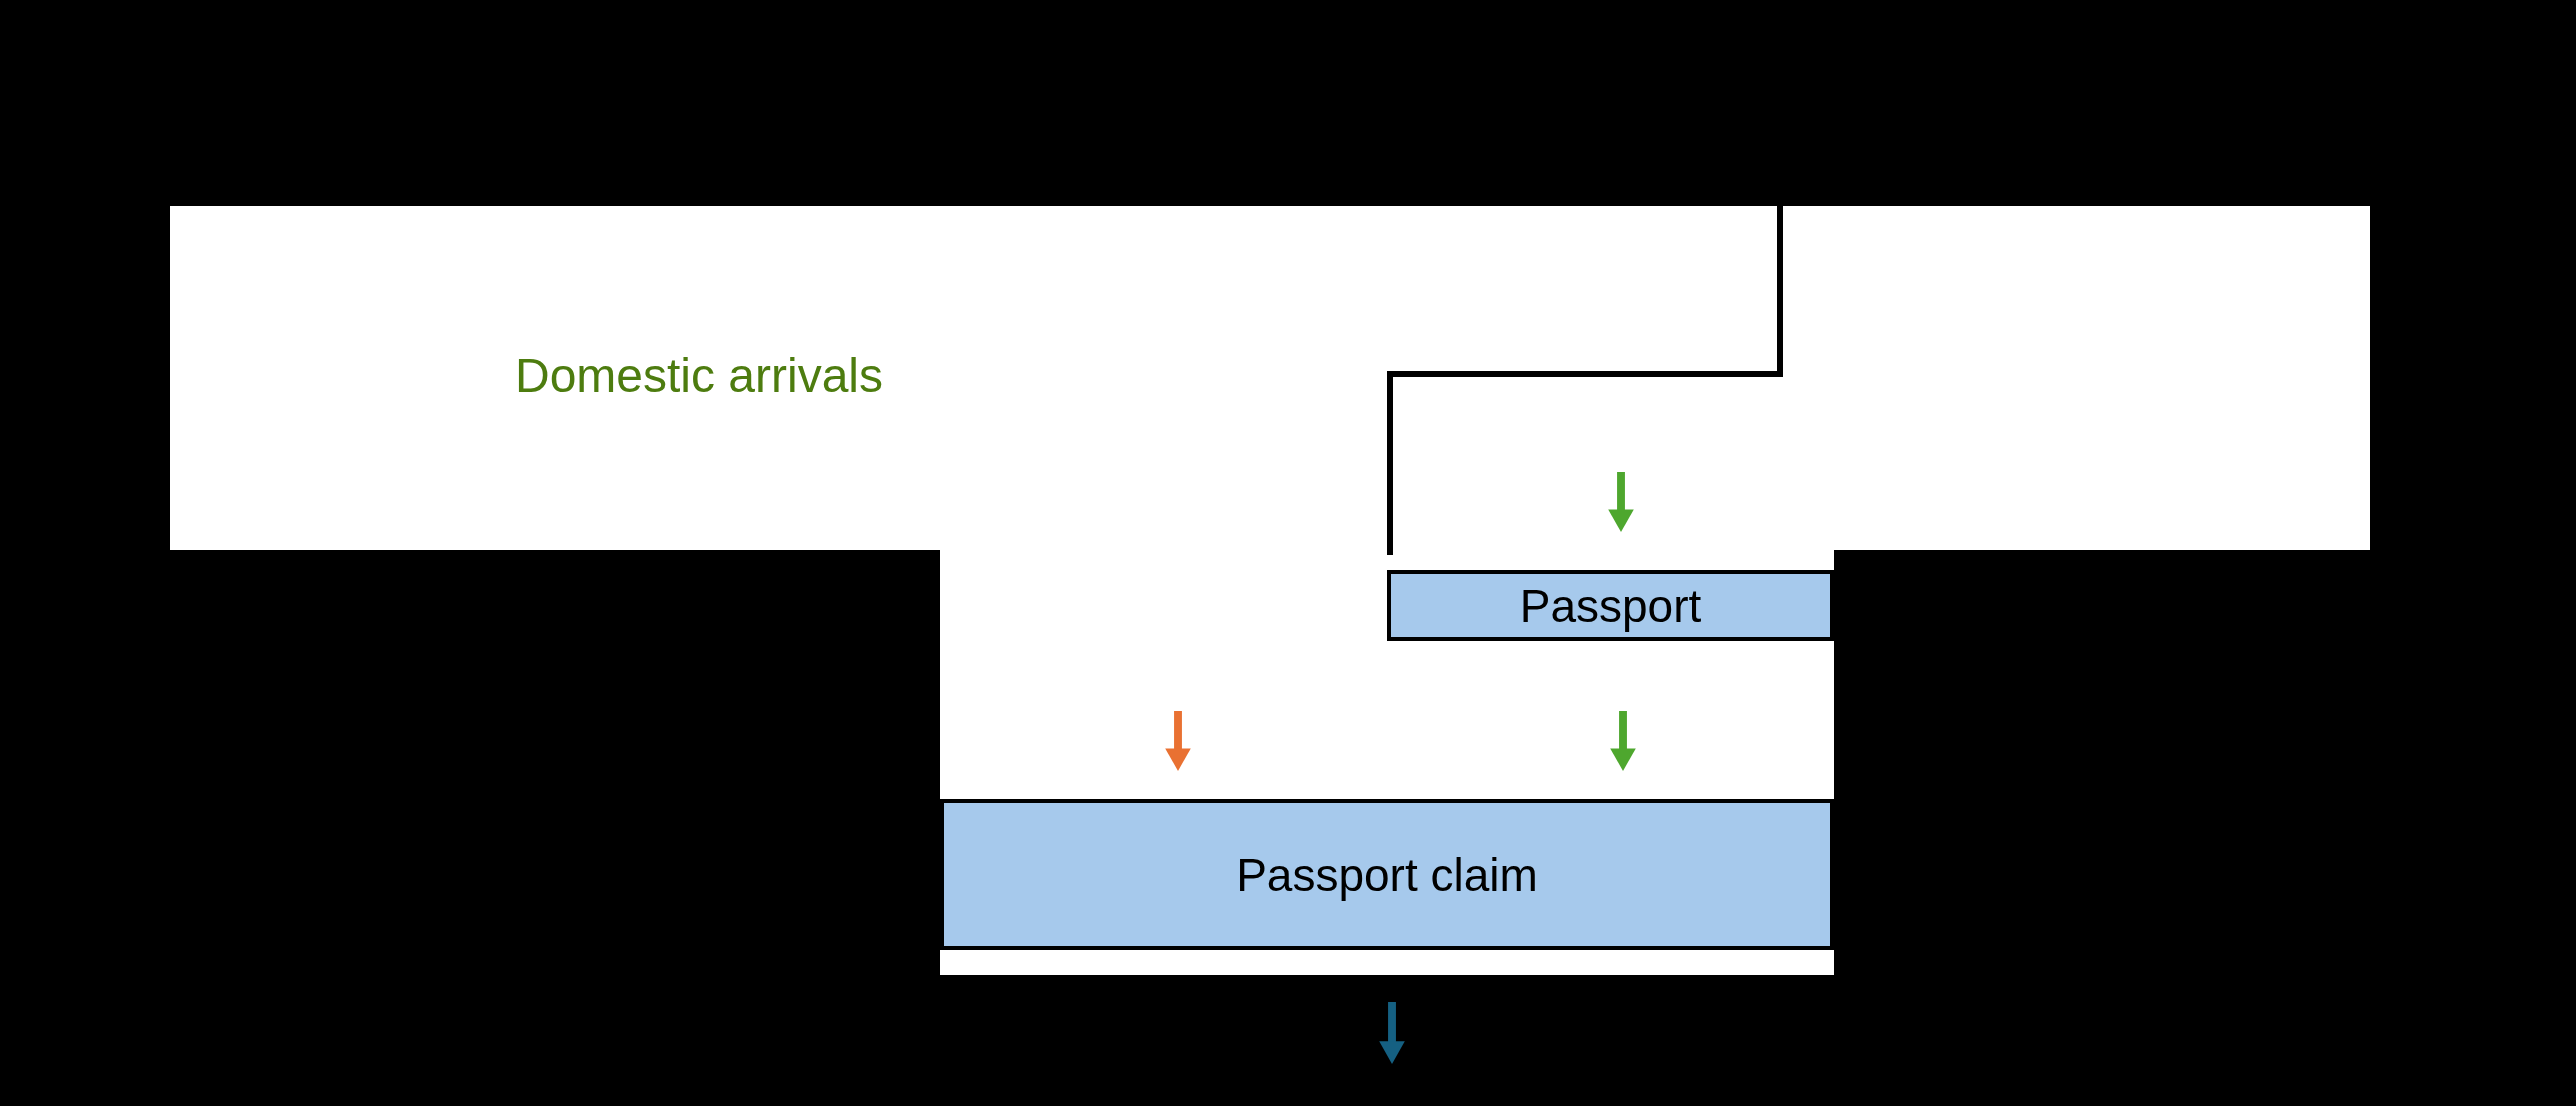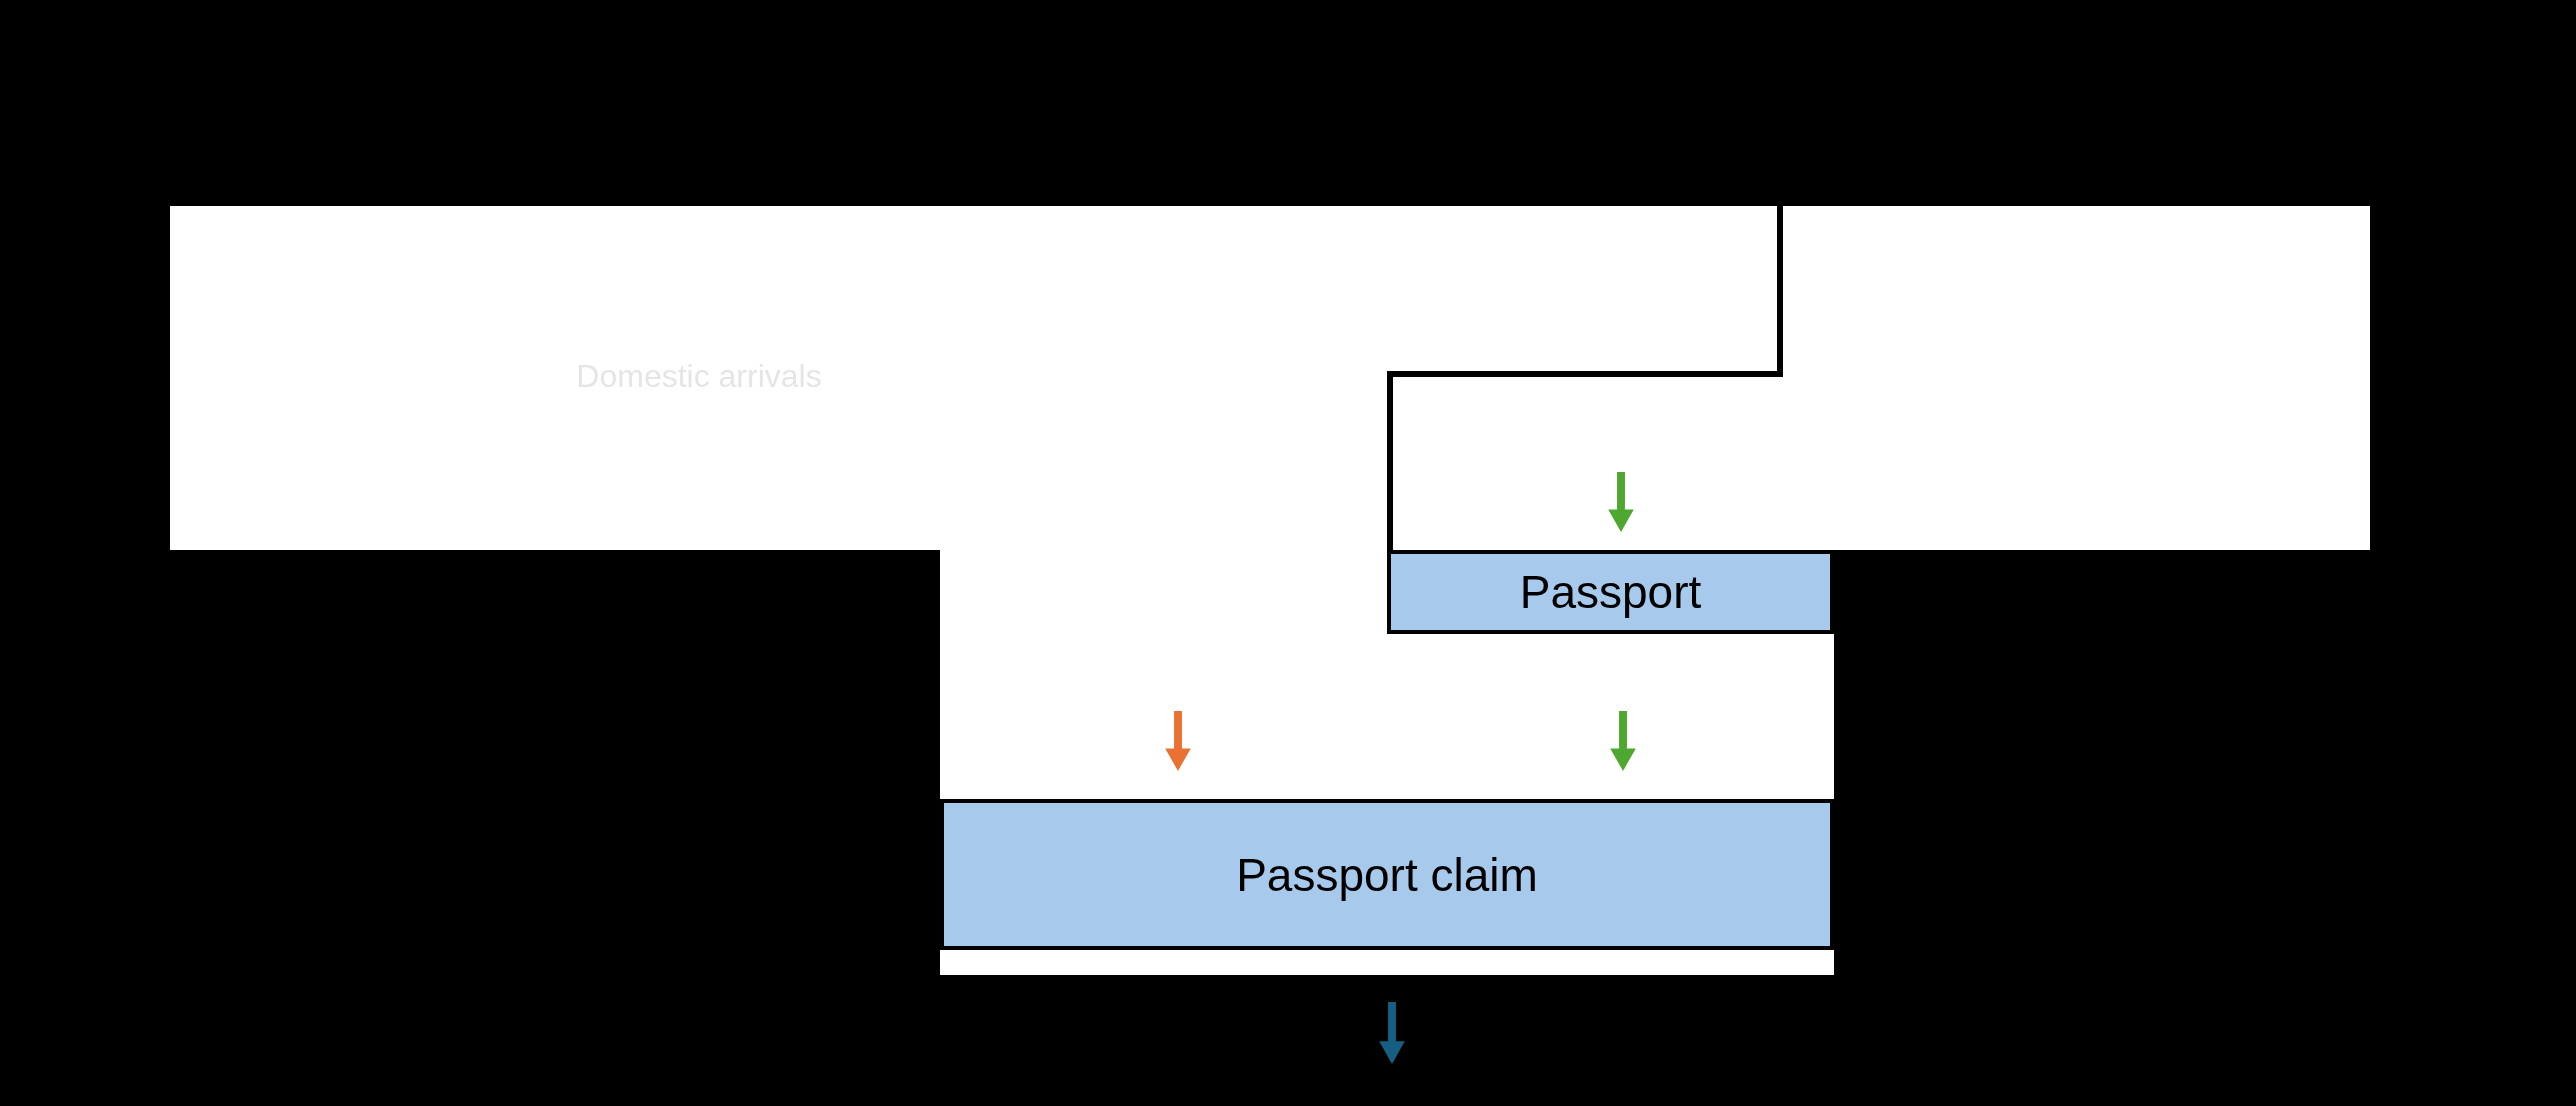--- a/index.html
+++ b/index.html
@@ -38,32 +38,32 @@
   
   .checkpoint {
     box-sizing: border-box;
     background: #a6c9ec;
     border: 4px solid #000000;
     display: flex;
     align-items: center;
     justify-content: center;
   }
   .passport-box {
-    left: 1387px; top: 550px;
-    width: 447px; height: 84px;
+    left: 1387px; top: 570px;
+    width: 447px; height: 71px;
   }
   .baggage-box {
     left: 940px; top: 799px;
     width: 894px; height: 151px;
   }
 
   
   .zone-label {
-    color: #e5e5e5;
-    font-size: 32px;
+    color: #4d7c0f;
+    font-size: 48px;
     line-height: 1;
     white-space: nowrap;
     transform: translate(-50%, -50%);
   }
   .box-label {
     color: #000000;
     font-size: 46px;
     line-height: 1;
     white-space: nowrap;
   }

